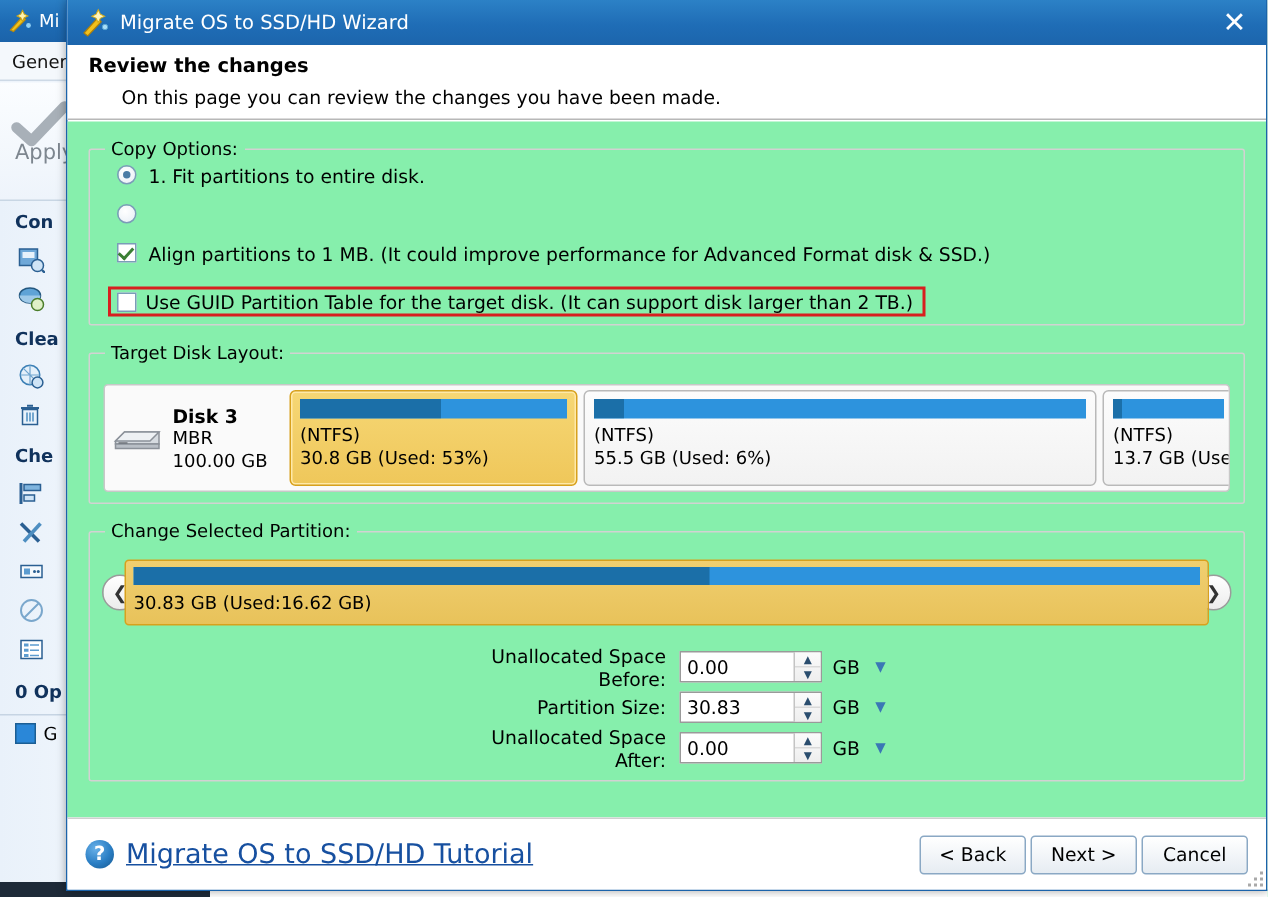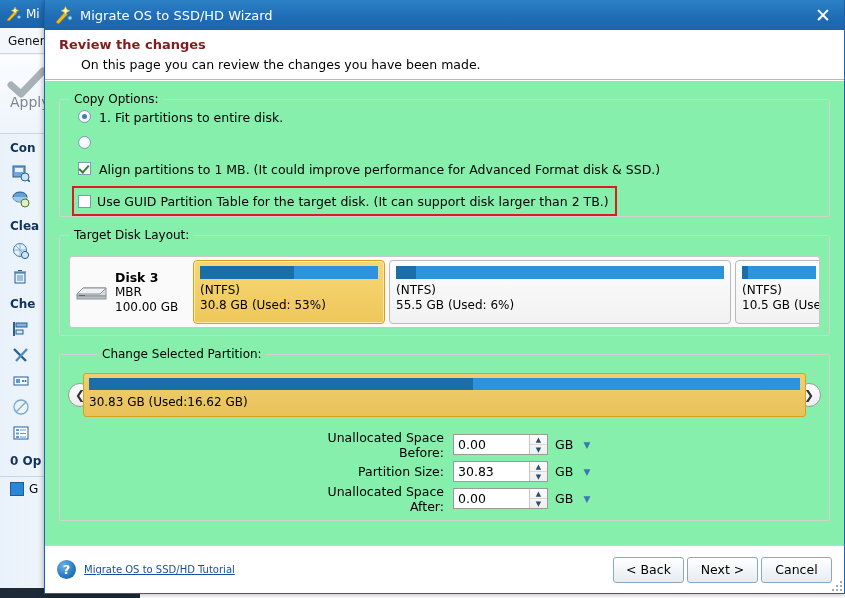--- a/index.html
+++ b/index.html
@@ -174,21 +174,21 @@
   #dlg-header {
     height: 50px;
     padding: 7px 0 0 14px;
     box-sizing: border-box;
     border-bottom: 1px solid #b8b8b8;
     background: #fff;
   }
   #dlg-header .h1 {
     font-weight: bold;
     font-size: 13px;
-    color: #7f1d1d;
+    color: #000000;
   }
   #dlg-header .h2 {
     font-size: 12.5px;
     color: #000;
     padding-left: 22px;
     padding-top: 5px;
   }
 
   #dlg-body {
     position: absolute;
@@ -255,21 +255,21 @@
     left: 2px; top: 0px;
     width: 4px; height: 8px;
     border: solid #3b7f34;
     border-width: 0 2px 2px 0;
     transform: rotate(42deg);
   }
   #row-guid {
     border: 2px solid #d81f1f;
     display: inline-flex;
     align-items: center;
-    height: 30px;
+    height: 20px;
     padding: 0 6px 0 4px;
     margin-left: -6px;
     box-sizing: border-box;
     font-size: 12.5px;
   }
   #row-guid .chk { margin-right: 6px; }
   #row-guid-wrap { height: 26px; display: flex; align-items: center; }
 
   
   #grp-target { height: 106px; }
@@ -332,21 +332,21 @@
     background: #1b6fa8;
   }
   .part .plabel {
     font-size: 12px;
     line-height: 15px;
     padding-top: 4px;
     white-space: nowrap;
   }
 
   
-  #grp-change { height: 172px; padding-left: 28px; }
+  #grp-change { height: 172px; }
   #sel-row {
     position: absolute;
     left: 8px; top: 12px; right: 8px;
     height: 44px;
     display: flex;
     align-items: center;
   }
   .arrow-btn {
     width: 22px; height: 22px;
     border-radius: 50%;
@@ -479,21 +479,21 @@
     font-weight: bold;
     display: flex;
     align-items: center;
     justify-content: center;
     flex: none;
     margin-right: 8px;
   }
   #tutorial-link {
     color: #1750a0;
     text-decoration: underline;
-    font-size: 10px;
+    font-size: 18px;
     cursor: pointer;
   }
   #btn-group {
     margin-left: auto;
     display: flex;
     gap: 3px;
   }
   .dbtn {
     min-width: 71px;
     height: 26px;
@@ -733,21 +733,21 @@
           </div>
           <div class="plabel">(NTFS)</div>
           <div class="plabel" style="padding-top:0">55.5 GB (Used: 6%)</div>
         </div>
 
         <div class="part" style="flex:0 0 88px;">
           <div class="usebar">
             <div class="used" style="width:8%"></div>
           </div>
           <div class="plabel">(NTFS)</div>
-          <div class="plabel" style="padding-top:0">10.5 GB (Use</div>
+          <div class="plabel" style="padding-top:0">13.7 GB (Use</div>
         </div>
       </div>
     </fieldset>
 
     <fieldset class="grp" id="grp-change">
       <legend>Change Selected Partition:</legend>
 
       <div id="sel-row">
         <span class="arrow-btn">❮</span>
         <div id="sel-bar">

